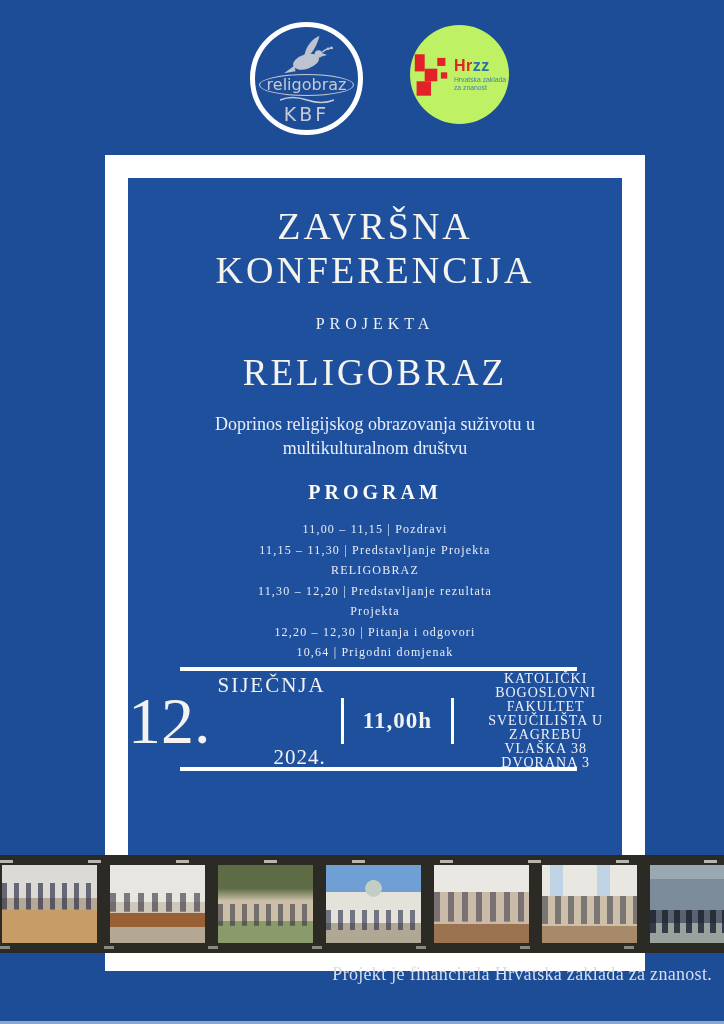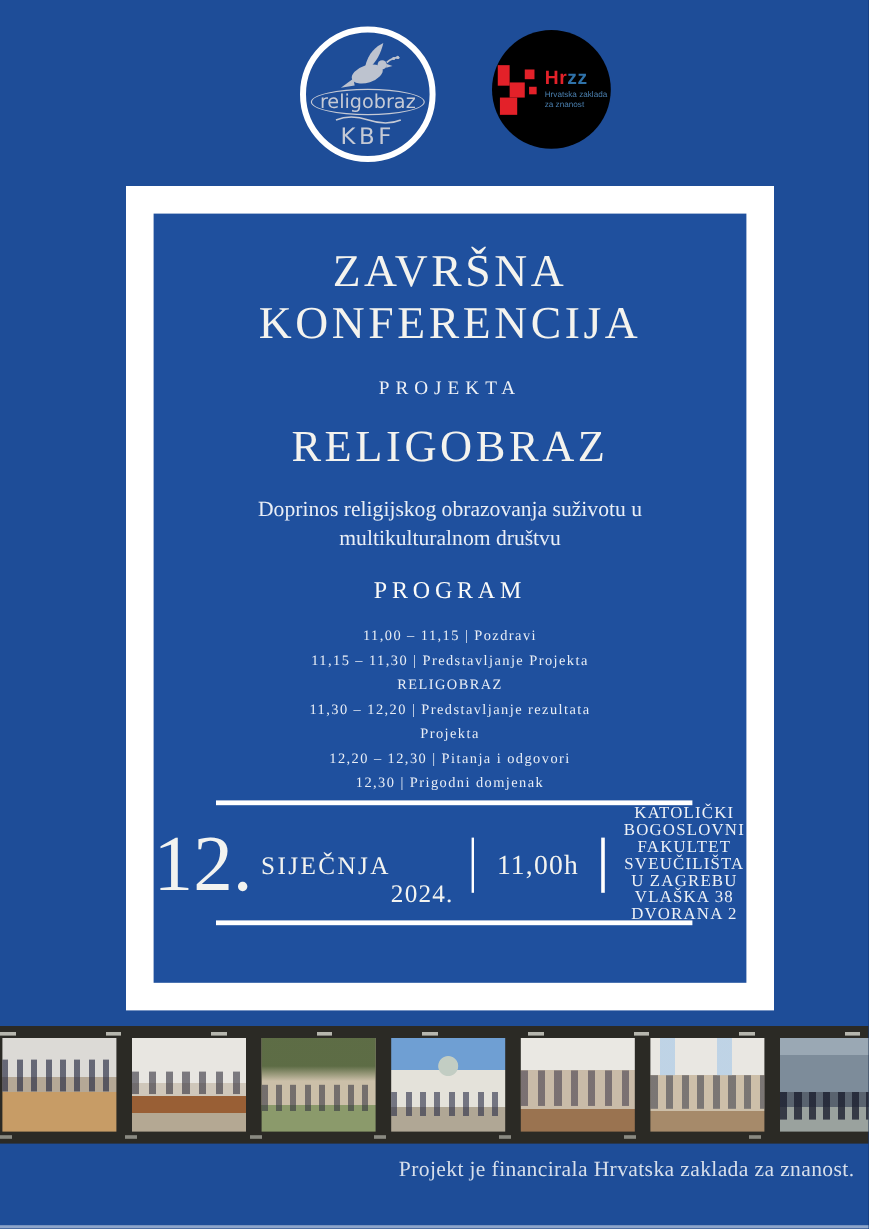--- a/index.html
+++ b/index.html
@@ -21,63 +21,63 @@
     font-size:16px;color:#c6cad5;border:1.4px solid #c6cad5;
     border-radius:50%;padding:1px 7px 2px;line-height:17px;
   }
   .kbf-wave{margin:-1px 0 -2px;}
   .kbf-org{
     font-family:"DejaVu Sans","Liberation Sans",sans-serif;
     font-size:19px;letter-spacing:3px;color:#c6cad5;
   }
   .logo-hrzz{
     position:absolute;left:410px;top:25px;width:99px;height:99px;
-    background:#000000;border-radius:50%;
+    background:#bef264;border-radius:50%;
     display:flex;align-items:center;justify-content:center;gap:5px;
   }
   .hrzz-right{display:flex;flex-direction:column;align-items:flex-start;}
   .hrzz-abbr{
     font-family:"Liberation Sans","DejaVu Sans",sans-serif;
     font-weight:bold;font-size:16px;line-height:16px;letter-spacing:.5px;
   }
   .hrzz-abbr .red{color:#e32129;}
   .hrzz-abbr .blu{color:#2f72a9;}
   .hrzz-tag{
     font-family:"Liberation Sans","DejaVu Sans",sans-serif;
     font-size:6.8px;line-height:8px;color:#4a7fae;margin-top:2px;
   }
   
   .frame{
-    position:absolute;left:105px;top:155px;width:540px;height:687px;
+    position:absolute;left:105px;top:155px;width:540px;height:816px;
     border:23px solid #ffffff;box-sizing:border-box;background:#1f509e;
   }
   .panel{position:relative;width:100%;height:100%;text-align:center;color:#f2f3f0;}
   .title{
     padding-top:26px;font-size:38px;line-height:44px;font-weight:normal;
     letter-spacing:3px;color:#f4f3ee;margin:0;
   }
   .kicker{margin-top:23px;font-size:16px;letter-spacing:5px;color:#eef1f6;}
   .project{margin:20px 0 0;font-size:37px;line-height:40px;letter-spacing:3px;font-weight:normal;color:#f4f3ee;}
   .subtitle{margin-top:19px;font-size:18px;line-height:24px;color:#e9eef6;}
-  .program-heading{margin:21px 0 0;font-size:20px;letter-spacing:4px;font-weight:normal;color:#fbfbf9;}
+  .program-heading{margin:21px 0 0;font-size:20px;letter-spacing:4px;font-weight:bold;color:#fbfbf9;}
   .program-lines{margin-top:15px;font-size:12px;line-height:20.5px;letter-spacing:1.2px;color:#e9eef6;}
   .rule{position:absolute;left:52px;width:397px;height:4px;background:#ffffff;}
   .rule-top{top:489px;}
   .rule-bottom{top:589px;}
   .schedule{
     position:absolute;top:506px;left:0;right:0;height:74px;
     display:flex;align-items:center;justify-content:center;gap:15px;color:#f2f3f0;
   }
   .date-group{display:flex;align-items:center;gap:7px;}
   .day{font-size:66px;line-height:60px;text-align:right;}
-  .monthyear{display:flex;flex-direction:row;align-items:center;}
+  .monthyear{display:flex;flex-direction:column;align-items:flex-end;}
   .month{font-size:21px;letter-spacing:2px;line-height:24px;}
   .year{font-size:21px;letter-spacing:1px;line-height:24px;margin-top:48px;}
   .vsep{width:4px;height:46px;background:#ffffff;}
-  .time{font-size:23px;letter-spacing:1px;padding:0 4px;}
+  .time{font-size:23px;letter-spacing:1px;padding:0 4px;font-weight:bold;}
   .venue{font-size:14px;line-height:14px;letter-spacing:1px;color:#eef1f6;}
   
   .filmstrip{
     position:absolute;left:0;top:855px;width:724px;height:98px;
     background:#2b2a25;display:flex;gap:13px;align-items:center;
     padding-left:2px;box-sizing:border-box;overflow:hidden;
   }
   .filmstrip::before,.filmstrip::after{
     content:"";position:absolute;left:0;right:0;height:3px;
     background:repeating-linear-gradient(90deg,#cfcfc6 0 13px,transparent 13px 88px);
@@ -173,41 +173,41 @@
         <div>multikulturalnom društvu</div>
       </div>
       <h3 class="program-heading">PROGRAM</h3>
       <div class="program-lines">
         <div>11,00 – 11,15 | Pozdravi</div>
         <div>11,15 – 11,30 | Predstavljanje Projekta</div>
         <div>RELIGOBRAZ</div>
         <div>11,30 – 12,20 | Predstavljanje rezultata</div>
         <div>Projekta</div>
         <div>12,20 – 12,30 | Pitanja i odgovori</div>
-        <div>12,30 | Prigodni domjenak</div>
+        <div>10,64 | Prigodni domjenak</div>
       </div>
 
       <div class="rule rule-top"></div>
       <div class="schedule">
         <div class="date-group">
           <span class="day">12.</span>
           <span class="monthyear">
             <span class="month">SIJEČNJA</span>
             <span class="year">2024.</span>
           </span>
         </div>
         <div class="vsep"></div>
         <div class="time">11,00h</div>
         <div class="vsep"></div>
         <div class="venue">
           <div>KATOLIČKI BOGOSLOVNI</div>
           <div>FAKULTET</div>
           <div>SVEUČILIŠTA U ZAGREBU</div>
           <div>VLAŠKA 38</div>
-          <div>DVORANA 2</div>
+          <div>DVORANA 3</div>
         </div>
       </div>
       <div class="rule rule-bottom"></div>
     </div>
   </div>
 
   <div class="filmstrip">
       <div class="photo p1"></div>
       <div class="photo p2"></div>
       <div class="photo p3"></div>

